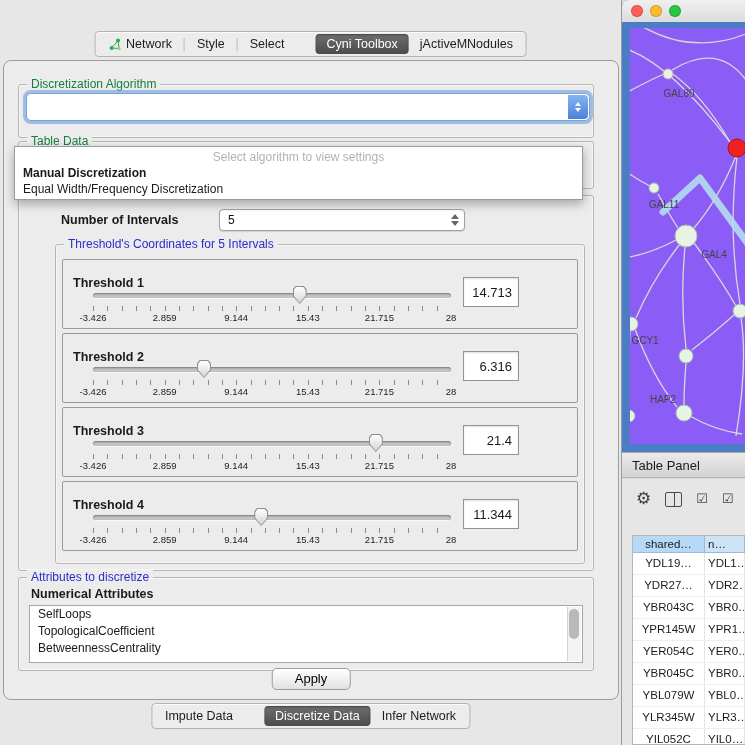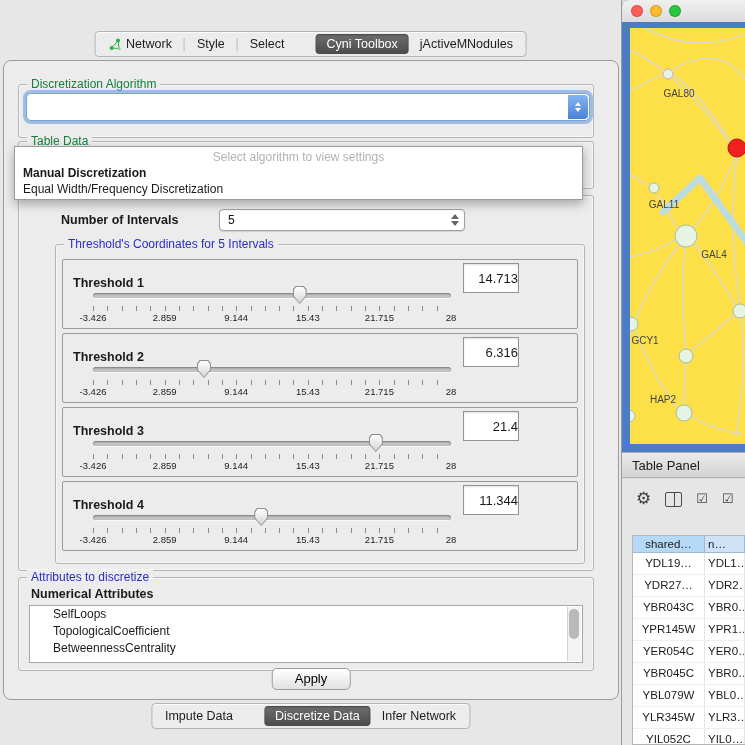--- a/index.html
+++ b/index.html
@@ -71,43 +71,43 @@
   .t-track{position:absolute;left:0;right:0;top:7px;height:5px;background:#c4c4c4;border-radius:3px;
            box-shadow:inset 0 1px 2px rgba(0,0,0,.4),0 1px 0 rgba(255,255,255,.7);}
   .t-thumb{position:absolute;top:0;width:14px;height:18px;transform:translateX(-50%);
            clip-path:polygon(20% 0,80% 0,100% 18%,100% 55%,50% 100%,0 55%,0 18%);background:#8e8e8e;}
   .t-thumb-in{position:absolute;inset:1px;clip-path:polygon(20% 0,80% 0,100% 18%,100% 55%,50% 100%,0 55%,0 18%);
            background:linear-gradient(#ffffff,#d4d4d4);}
   .t-ticks{position:absolute;left:30px;top:46px;width:358px;height:5px;
            background:repeating-linear-gradient(to right,#8a8a8a 0,#8a8a8a 1px,transparent 1px,transparent 14.32px);}
   .t-scale{position:absolute;left:30px;top:52px;width:358px;height:12px;font-size:9.5px;color:#222;}
   .t-scale span{position:absolute;transform:translateX(-50%);white-space:nowrap;}
-  .t-value{position:absolute;left:400px;top:3px;width:56px;height:30px;background:#fff;border:1px solid #949494;
-           font-size:13px;text-align:right;line-height:30px;box-sizing:border-box;
+  .t-value{position:absolute;left:400px;top:17px;width:56px;height:30px;background:#fff;border:1px solid #949494;
+           font-size:13px;text-align:right;line-height:30px;padding-right:6px;box-sizing:border-box;
            box-shadow:inset 0 1px 2px rgba(0,0,0,.12);}
 
   
   #attr-group{left:14px;top:516px;width:574px;height:92px;}
   #attr-label{position:absolute;left:12px;top:9px;font-size:12.5px;font-weight:bold;}
   #attr-list{position:absolute;left:10px;top:27px;width:552px;height:56px;background:#fff;border:1px solid #a6a6a6;overflow:hidden;}
-  .attr-item{height:17px;line-height:17px;font-size:12px;padding-left:23px;}
+  .attr-item{height:17px;line-height:17px;font-size:12px;padding-left:8px;}
   #attr-scrollbar{position:absolute;top:1px;right:1px;bottom:1px;width:13px;background:#f3f3f3;border-left:1px solid #d3d3d3;}
   #attr-scroll-thumb{position:absolute;top:2px;left:1px;width:10px;height:30px;background:#b9b9b9;border-radius:5px;}
 
   #apply-btn{position:absolute;left:50%;transform:translateX(-50%);top:607px;height:22px;padding:0 22px;
              background:linear-gradient(#ffffff,#e2e2e2);border:1px solid #9b9b9b;border-radius:5px;font-size:13px;
              font-family:"Liberation Sans",sans-serif;line-height:20px;}
 
   
   #right-pane{position:absolute;left:622px;top:0;width:123px;height:745px;background:#dcdcdc;}
   #net-window{position:absolute;left:0;top:0;right:0;height:452px;background:#4d7cc7;border-radius:7px 0 0 0;}
   #net-titlebar{position:absolute;top:0;left:0;right:0;height:22px;background:linear-gradient(#f0f0f0,#dcdcdc);
                 border-radius:7px 0 0 0;display:flex;align-items:center;padding-left:9px;gap:7px;box-sizing:border-box;}
   .tl{width:12px;height:12px;border-radius:50%;box-shadow:inset 0 0 0 1px rgba(0,0,0,.18);}
-  #net-canvas{position:absolute;left:8px;top:28px;right:0;bottom:8px;background:#fde047;overflow:hidden;}
+  #net-canvas{position:absolute;left:8px;top:28px;right:0;bottom:8px;background:#8b5cf6;overflow:hidden;}
   #net-svg{width:100%;height:100%;display:block;}
 
   #tp-header{position:absolute;top:452px;left:0;right:0;height:26px;background:linear-gradient(#ebebeb,#d2d2d2);
              border-top:1px solid #a8a8a8;border-bottom:1px solid #b2b2b2;font-size:13px;line-height:26px;
              padding-left:10px;color:#1c1c1c;box-sizing:border-box;}
   #tp-body{position:absolute;top:479px;left:0;right:0;bottom:0;background:#e6e6e6;}
   #tp-toolbar{position:absolute;top:10px;left:14px;display:flex;gap:14px;align-items:center;color:#3f3f3f;}
   .gear{font-size:17px;line-height:20px;}
   .col-icon{width:15px;height:13px;border:1.5px solid #4a4a4a;border-radius:2px;position:relative;}
   .col-icon::before{content:"";position:absolute;left:50%;top:0;bottom:0;width:1.5px;background:#4a4a4a;}

